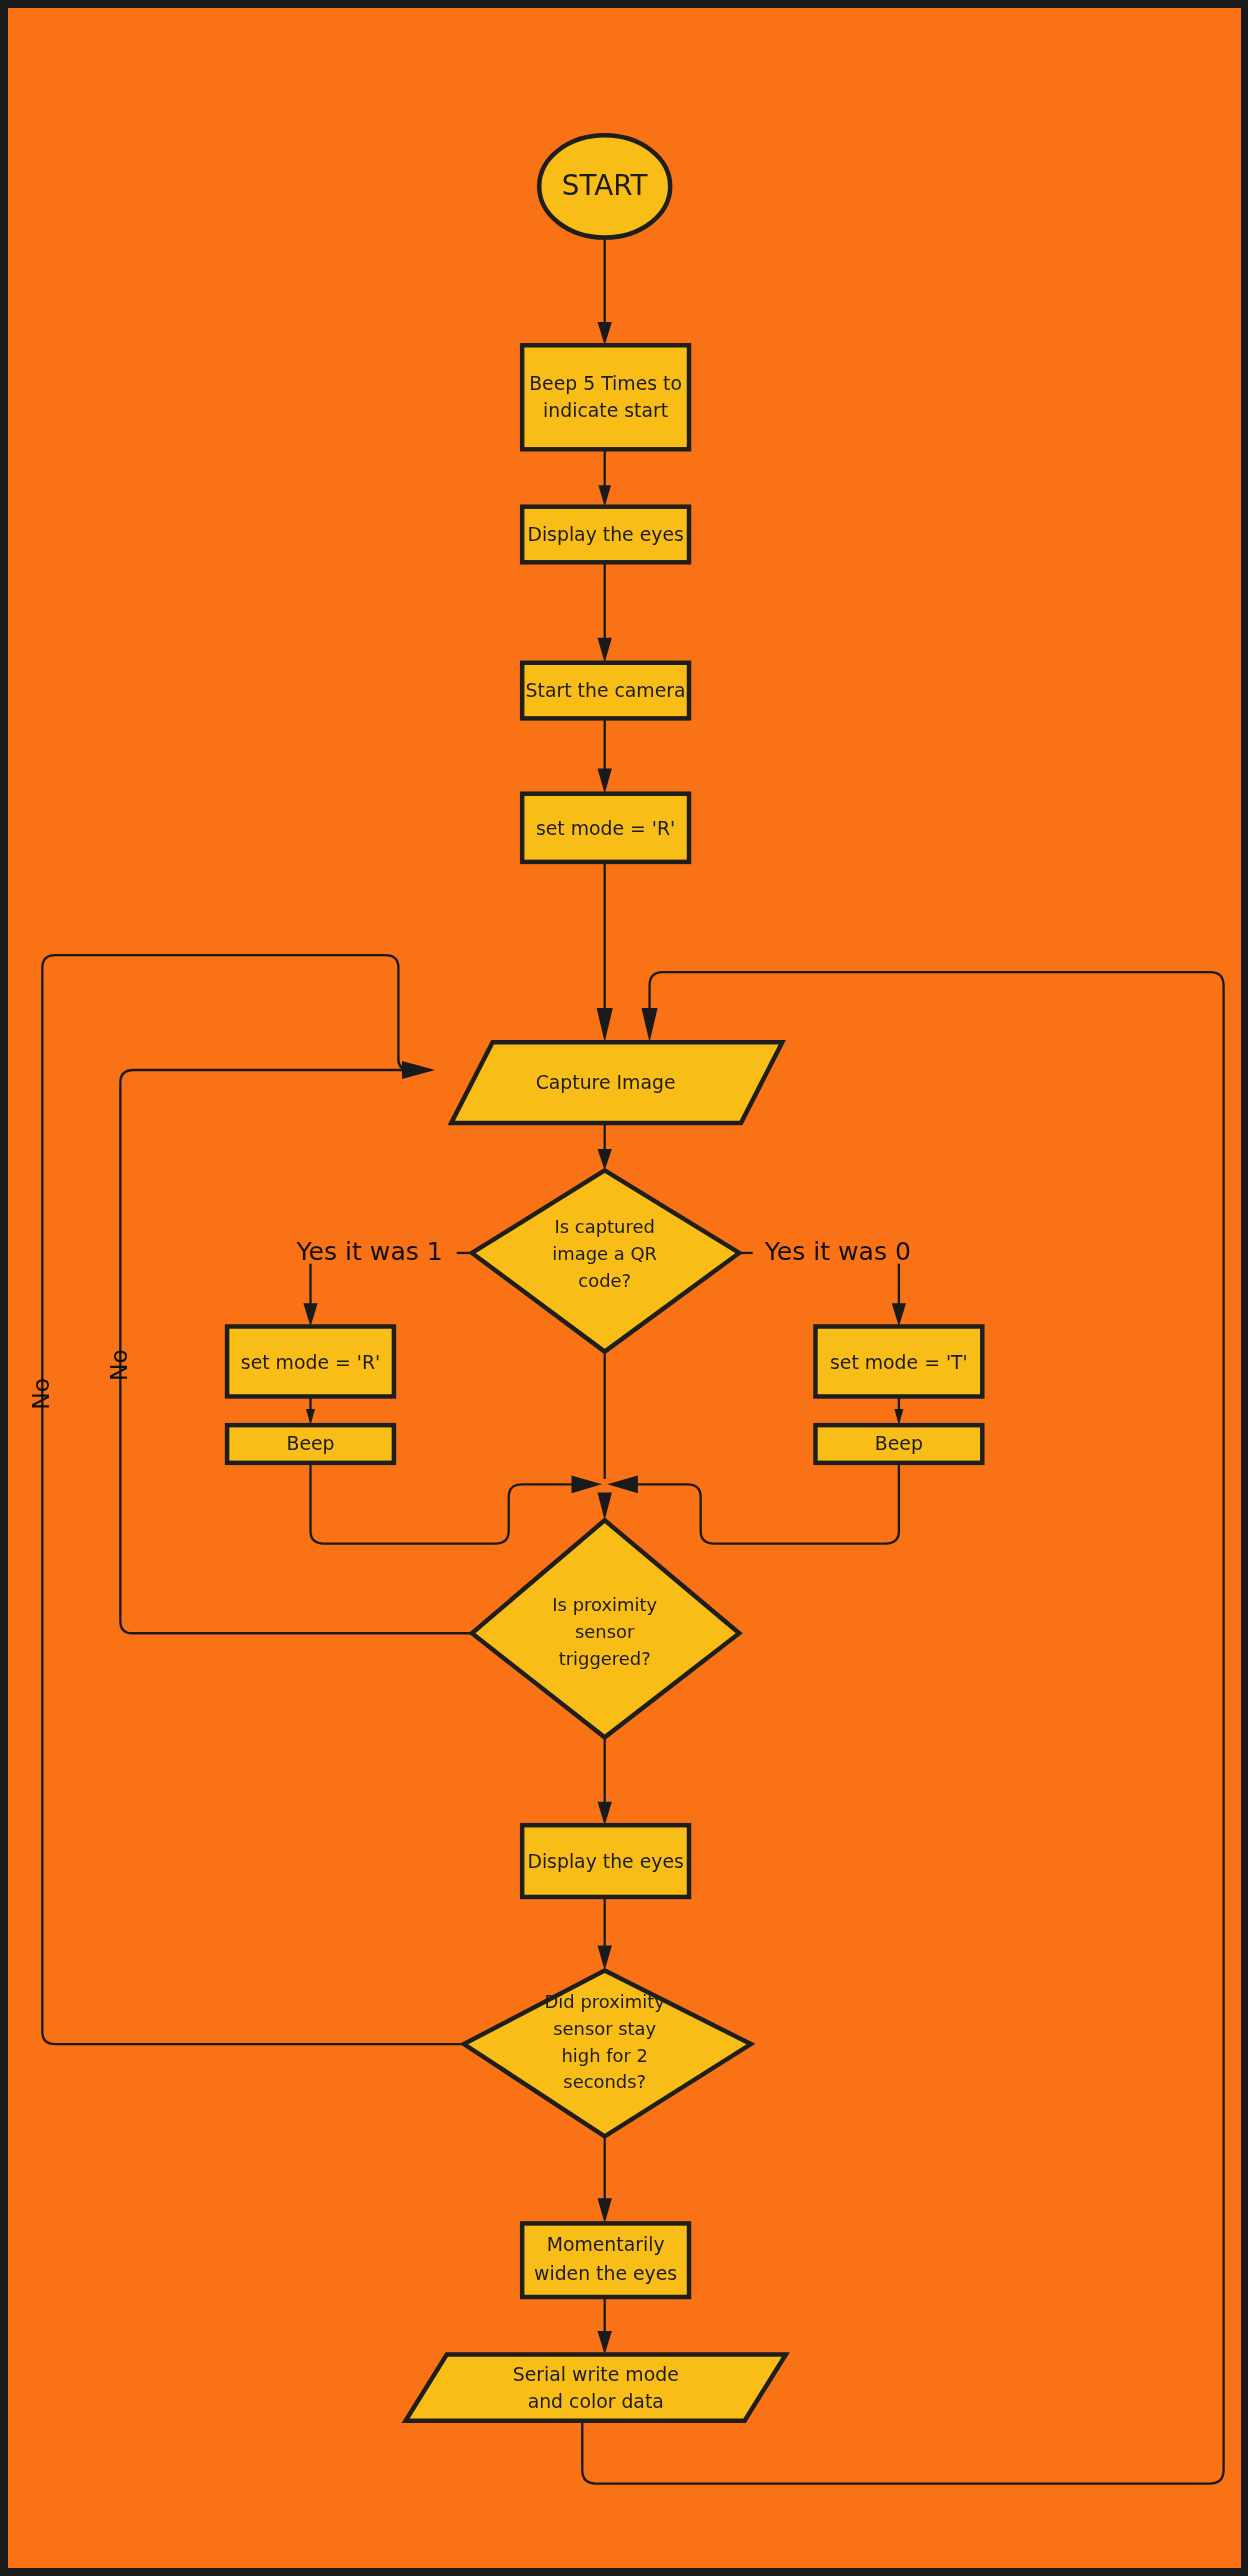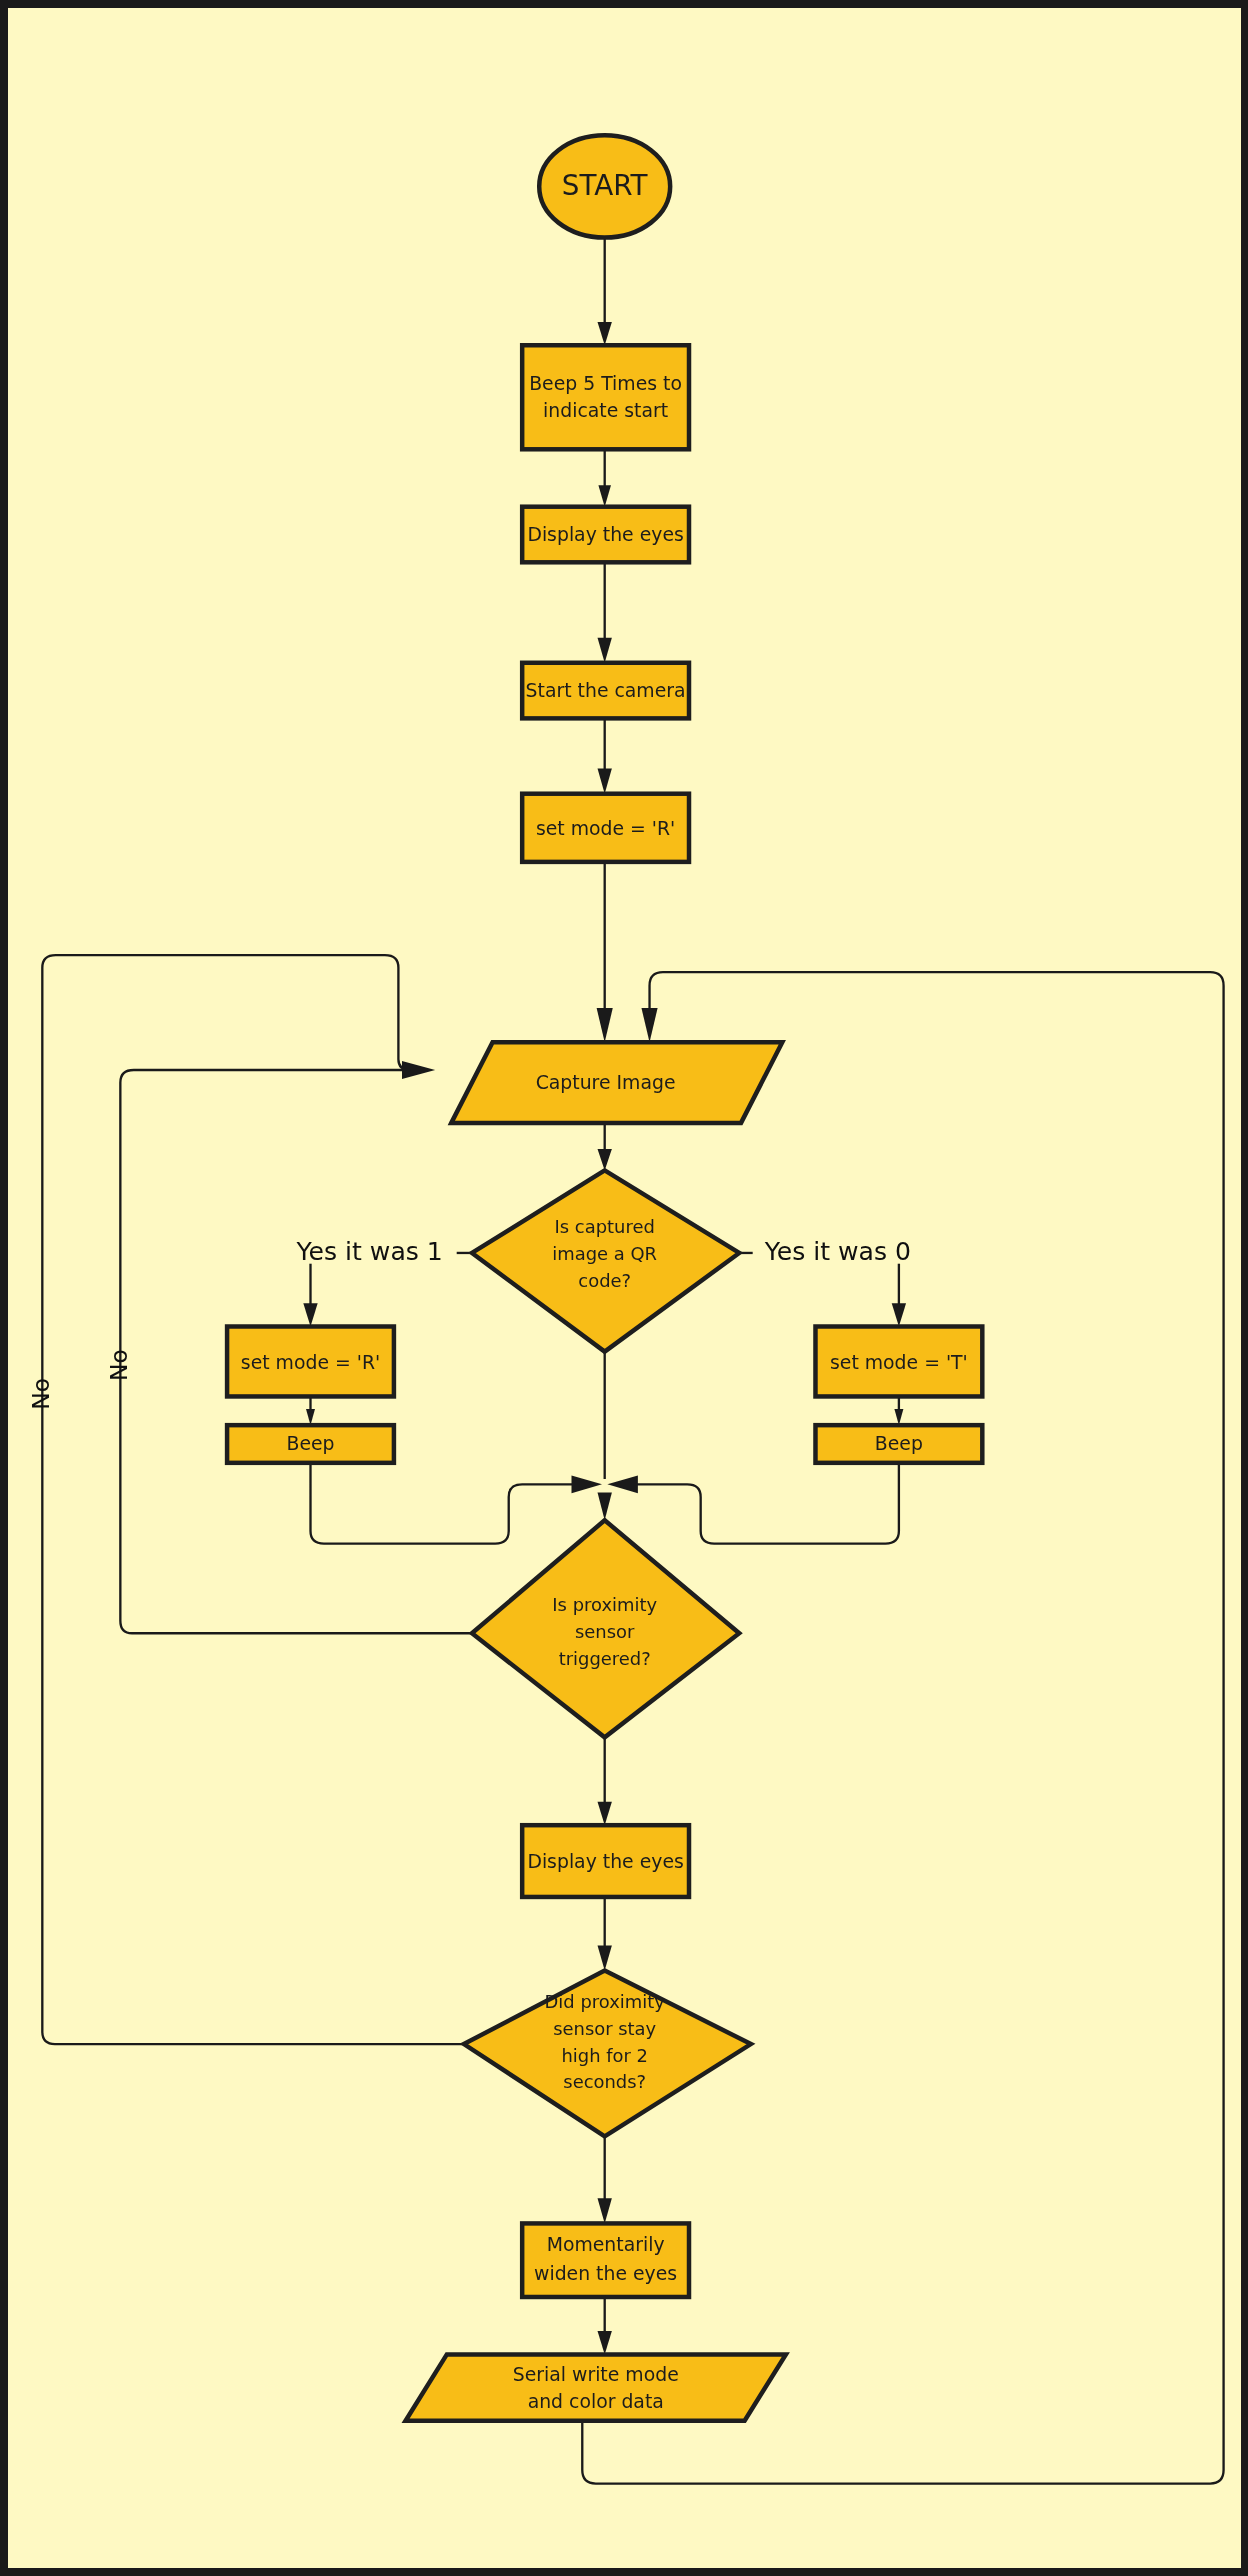--- a/index.html
+++ b/index.html
@@ -7,21 +7,21 @@
     padding: 0;
     background: #fdee32;
   }
   body {
     font-family: "DejaVu Sans", sans-serif;
   }
   #canvas {
     position: relative;
     width: 1249px;
     height: 2576px;
-    background: #fef9c3;
+    background: #f97316;
     box-sizing: border-box;
     border: 8px solid #1a1a1a;
     overflow: hidden;
     text-align: right;
   }
   #flow-svg {
     position: absolute;
     left: 0;
     top: 0;
     width: 1249px;

